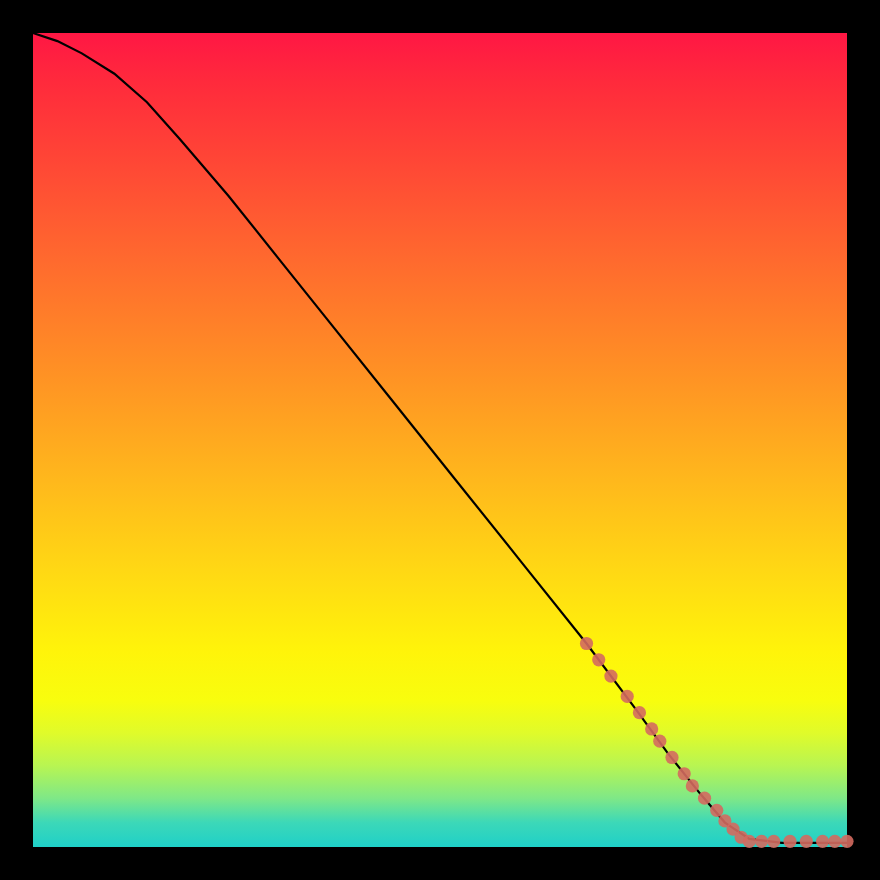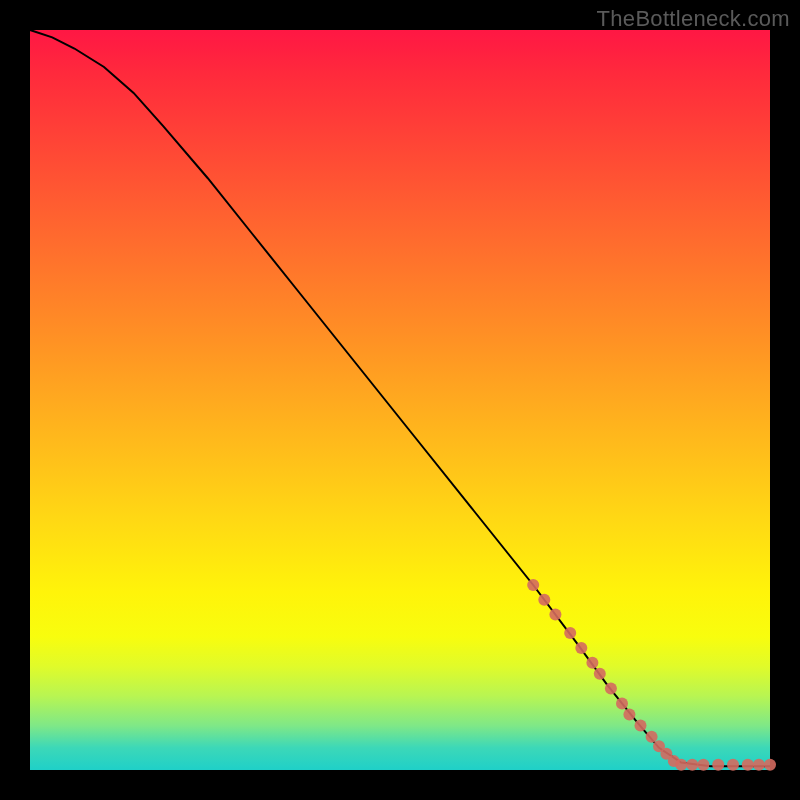--- a/index.html
+++ b/index.html
@@ -67,21 +67,20 @@
   }
   .dot {
     fill: #d46a5f;
     opacity: 0.9;
   }
 </style>
 </head>
 <body>
 
 <div class="container">
-  <div class="watermark">TheBottleneck.com</div>
   <div class="plot-area">
     <svg class="overlay" viewBox="0 0 740 740" preserveAspectRatio="none">
       <path id="curve-path" class="curve" d="M0.00 0.00 L22.20 7.40 L44.40 18.50 L74.00 37.00 L103.60 62.90 L133.20 96.20 L177.60 148.00 L222.00 203.50 L266.40 259.00 L325.60 333.00 L384.80 407.00 L444.00 481.00 L503.20 555.00 L547.60 614.20 L577.20 654.90 L606.80 691.90 L629.00 717.80 L651.20 732.60 L680.80 736.30 L710.40 736.30 L740.00 736.30"></path>
       <g id="dots-group">
           <circle class="dot" cx="503.20" cy="555.00" r="6"></circle>
           <circle class="dot" cx="514.30" cy="569.80" r="6"></circle>
           <circle class="dot" cx="525.40" cy="584.60" r="6"></circle>
           <circle class="dot" cx="540.20" cy="603.10" r="6"></circle>
           <circle class="dot" cx="551.30" cy="617.90" r="6"></circle>
           <circle class="dot" cx="562.40" cy="632.70" r="6"></circle>

